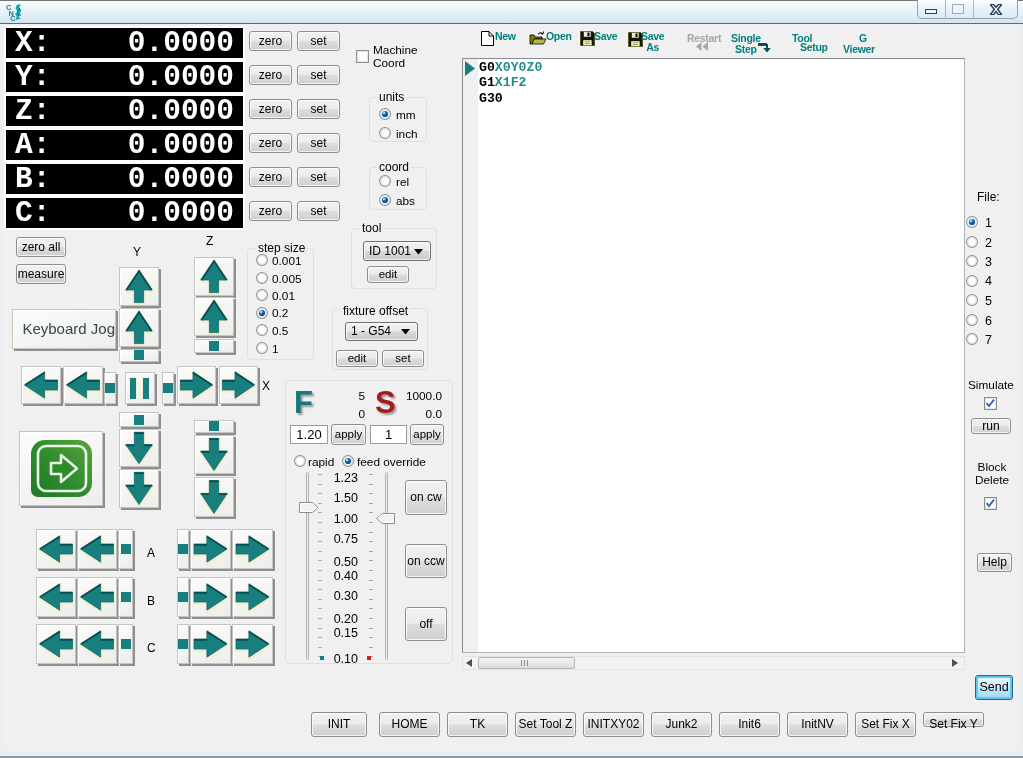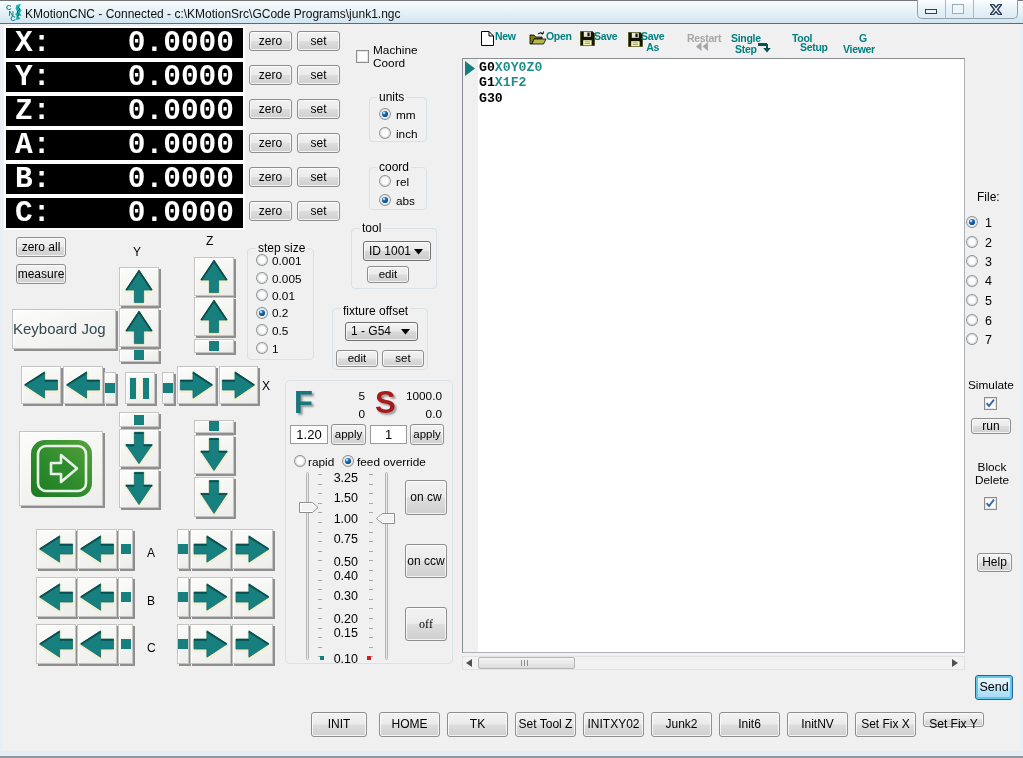--- a/index.html
+++ b/index.html
@@ -23,21 +23,20 @@
 <div class="ab" style="left:0;top:751px;width:1023px;height:7px;background:#e7eef3;border-bottom:2px solid #90989f"></div>
 <svg class="ab" style="left:6px;top:3px" width="18" height="19" viewBox="0 0 18 19">
 <g font-family="Liberation Sans" font-weight="bold" font-size="7.5" fill="#15858a">
 <text x="0" y="7">C</text>
         <text x="2.4" y="12.5">N</text>
         <text x="4.2" y="18">C</text>
       </g>
 <path d="M10.5 2 L15 1 L13 5 L15.5 7 L14 10 L15.5 13 L12 12.5 L14.5 16 L9.5 17 L11 13.5 L9 11 L11.5 9 L9.5 5.5 Z" fill="#0fb2b8"></path>
 <path d="M12 4 L14 6 L11 9 L13 12 L10.5 14" stroke="#066a70" stroke-width="1" fill="none"></path>
     </svg>
-<div class="ab" style="left:25px;top:7px;font-size:12px;color:#101010">KMotionCNC - Connected - c:\KMotionSrc\GCode Programs\junk1.ngc</div>
 <div class="ab" style="left:917px;top:0;width:101px;height:19px;background:linear-gradient(#fcfefe,#eaf3f9 40%,#dcebf4);border:1px solid #93a0ac;border-top:none;border-radius:0 0 5px 5px"></div>
 <div class="ab" style="left:945px;top:0;width:1px;height:19px;background:#aab6c0"></div>
 <div class="ab" style="left:973px;top:0;width:1px;height:19px;background:#aab6c0"></div>
 <div class="ab" style="left:925px;top:9px;width:12px;height:5px;border:1.5px solid #2d4257;background:#eef4f9"></div>
 <div class="ab" style="left:952px;top:4px;width:12px;height:10px;border:1.5px solid #9aabba;background:#eef5fa"></div>
 <svg class="ab" style="left:990px;top:4px" width="12" height="11" viewBox="0 0 12 11">
 <polygon points="0.3,0.3 3.4,0.3 6,3.4 8.6,0.3 11.7,0.3 7.7,5.5 11.7,10.7 8.6,10.7 6,7.6 3.4,10.7 0.3,10.7 4.3,5.5" fill="#fafdfe" stroke="#2c3e55" stroke-width="1.5" stroke-linejoin="miter"></polygon>
     </svg>
 <div class="dro" style="top:28px;box-shadow:0 0 0 2px #fdfdfd"><span style="position:absolute;left:9px">X:</span><span style="position:absolute;right:9px">0.0000</span></div>
 <div class="btn" style="left:249px;top:31px;width:43px;height:20px;font-size:12px;line-height:18px;">zero</div>
@@ -52,21 +51,21 @@
 <div class="btn" style="left:249px;top:133px;width:43px;height:20px;font-size:12px;line-height:18px;">zero</div>
 <div class="btn" style="left:297px;top:133px;width:43px;height:20px;font-size:12px;line-height:18px;">set</div>
 <div class="dro" style="top:164px;box-shadow:0 0 0 2px #fdfdfd"><span style="position:absolute;left:9px">B:</span><span style="position:absolute;right:9px">0.0000</span></div>
 <div class="btn" style="left:249px;top:167px;width:43px;height:20px;font-size:12px;line-height:18px;">zero</div>
 <div class="btn" style="left:297px;top:167px;width:43px;height:20px;font-size:12px;line-height:18px;">set</div>
 <div class="dro" style="top:198px;box-shadow:0 0 0 2px #fdfdfd"><span style="position:absolute;left:9px">C:</span><span style="position:absolute;right:9px">0.0000</span></div>
 <div class="btn" style="left:249px;top:201px;width:43px;height:20px;font-size:12px;line-height:18px;">zero</div>
 <div class="btn" style="left:297px;top:201px;width:43px;height:20px;font-size:12px;line-height:18px;">set</div>
 <div class="btn" style="left:16px;top:237px;width:50px;height:20px;font-size:12px;line-height:18px;">zero all</div>
 <div class="btn" style="left:16px;top:264px;width:50px;height:20px;font-size:12px;line-height:18px;">measure</div>
-<div class="jb" style="left:12px;top:309px;width:104px;height:40px;font-size:15px;color:#33494f;text-align:left;line-height:38px">Keyboard Jog</div>
+<div class="jb" style="left:12px;top:309px;width:104px;height:40px;font-size:15px;color:#33494f;text-align:right;line-height:38px">Keyboard Jog</div>
 <div class="ab" style="left:133px;top:245px;font-size:12px">Y</div>
 <div class="ab" style="left:206px;top:234px;font-size:12px">Z</div>
 <div class="ab" style="left:262px;top:379px;font-size:12px">X</div>
 <div class="jb" style="left:119px;top:267px;width:40px;height:39px">
       <svg width="38" height="37" viewBox="0 0 38 37" style="position:absolute;left:0;top:0">
         <polygon points="14.4,34.6 14.4,22.0 5.8,22.0 19.0,2.4 32.2,22.0 23.6,22.0 23.6,34.6" fill="none" stroke="#f3efd5" stroke-width="3.6" stroke-linejoin="round" transform="translate(0.4,1.2)"></polygon>
         <polygon points="14.4,34.6 14.4,22.0 5.8,22.0 19.0,2.4 32.2,22.0 23.6,22.0 23.6,34.6" fill="#17807f" stroke="#116d6e" stroke-width="0.8"></polygon>
         <path d="M6.4 22.0 L19.0 3.0 L31.6 22.0" stroke="#0a4d50" stroke-width="1.7" fill="none"></path>
       </svg>
     </div>
@@ -512,41 +511,41 @@
 <div class="ab" style="left:318px;top:627.6px;width:4px;height:1px;background:#a8a8a8"></div>
 <div class="ab" style="left:369px;top:627.6px;width:4px;height:1px;background:#a8a8a8"></div>
 <div class="ab" style="left:318px;top:637.2px;width:4px;height:1px;background:#a8a8a8"></div>
 <div class="ab" style="left:369px;top:637.2px;width:4px;height:1px;background:#a8a8a8"></div>
 <div class="ab" style="left:318px;top:646.8px;width:4px;height:1px;background:#a8a8a8"></div>
 <div class="ab" style="left:369px;top:646.8px;width:4px;height:1px;background:#a8a8a8"></div>
 <div class="ab" style="left:318px;top:656.4px;width:4px;height:1px;background:#a8a8a8"></div>
 <div class="ab" style="left:369px;top:656.4px;width:4px;height:1px;background:#a8a8a8"></div>
 <div class="ab" style="left:320px;top:656px;width:4px;height:4px;background:#117f7f"></div>
 <div class="ab" style="left:367px;top:656px;width:4px;height:4px;background:#cc2222"></div>
-<div class="ab" style="left:328px;top:471px;width:30px;text-align:right;font-size:12.5px">3.25</div>
+<div class="ab" style="left:328px;top:471px;width:30px;text-align:right;font-size:12.5px">1.23</div>
 <div class="ab" style="left:328px;top:490.5px;width:30px;text-align:right;font-size:12.5px">1.50</div>
 <div class="ab" style="left:328px;top:511.5px;width:30px;text-align:right;font-size:12.5px">1.00</div>
 <div class="ab" style="left:328px;top:531.5px;width:30px;text-align:right;font-size:12.5px">0.75</div>
 <div class="ab" style="left:328px;top:554.5px;width:30px;text-align:right;font-size:12.5px">0.50</div>
 <div class="ab" style="left:328px;top:568.5px;width:30px;text-align:right;font-size:12.5px">0.40</div>
 <div class="ab" style="left:328px;top:588.5px;width:30px;text-align:right;font-size:12.5px">0.30</div>
 <div class="ab" style="left:328px;top:611.5px;width:30px;text-align:right;font-size:12.5px">0.20</div>
 <div class="ab" style="left:328px;top:625.5px;width:30px;text-align:right;font-size:12.5px">0.15</div>
 <div class="ab" style="left:328px;top:652px;width:30px;text-align:right;font-size:12.5px">0.10</div>
 <svg class="ab" style="left:299px;top:502px" width="20" height="11" viewBox="0 0 20 11">
 <path d="M0.5 0.5 h13 l5.5 5 l-5.5 5 h-13 z" fill="linear-gradient(#fff,#ddd)" fill-opacity="1" style="fill:#f2f2f2" stroke="#8e8e8e"></path>
 <path d="M1.5 1.5 h11.8 l4.4 4 l-4.4 4 h-11.8 z" fill="none" stroke="#fff"></path>
     </svg>
 <svg class="ab" style="left:376px;top:513px" width="19" height="11" viewBox="0 0 19 11">
 <path d="M18.5 0.5 h-12 l-6 5 l6 5 h12 z" fill="#f2f2f2" stroke="#8e8e8e"></path>
 <path d="M17.5 1.5 h-10.8 l-4.8 4 l4.8 4 h10.8 z" fill="none" stroke="#fff"></path>
     </svg>
 <div class="btn" style="left:405px;top:480px;width:42px;height:35px;font-size:12px;line-height:33px;">on cw</div>
 <div class="btn" style="left:405px;top:544px;width:42px;height:34px;font-size:12px;line-height:32px;">on ccw</div>
-<div class="btn" style="left:405px;top:607px;width:42px;height:34px;font-size:12px;line-height:32px;font-family:Liberation Serif, serif;">off</div>
+<div class="btn" style="left:405px;top:607px;width:42px;height:34px;font-size:12px;line-height:32px;">off</div>
 <svg class="ab" style="left:481px;top:31px" width="13" height="15" viewBox="0 0 13 15">
 <path d="M0.5 0.5 h7.5 l4.5 4.5 v9.5 h-12 z" fill="#fff" stroke="#000"></path>
 <path d="M8 0.5 v4.5 h4.5" fill="none" stroke="#000"></path>
     </svg>
 <div class="ab tealtx" style="left:495px;top:31px">New</div>
 <svg class="ab" style="left:529px;top:31px" width="18" height="15" viewBox="0 0 18 15">
 <path d="M1 13 V4 h4 l1.5 2 H13 v2 H5 L3 13 z" fill="#808000" stroke="#000" stroke-width="0.8"></path>
 <path d="M3 13 L5 8 h12 l-2.5 5 z" fill="#b8b84a" stroke="#000" stroke-width="0.8"></path>
 <path d="M9 3 q3 -3 5 0 M14 3 l0.5 -2.5 M14 3 l-2.4 -0.6" fill="none" stroke="#000"></path>
     </svg>

